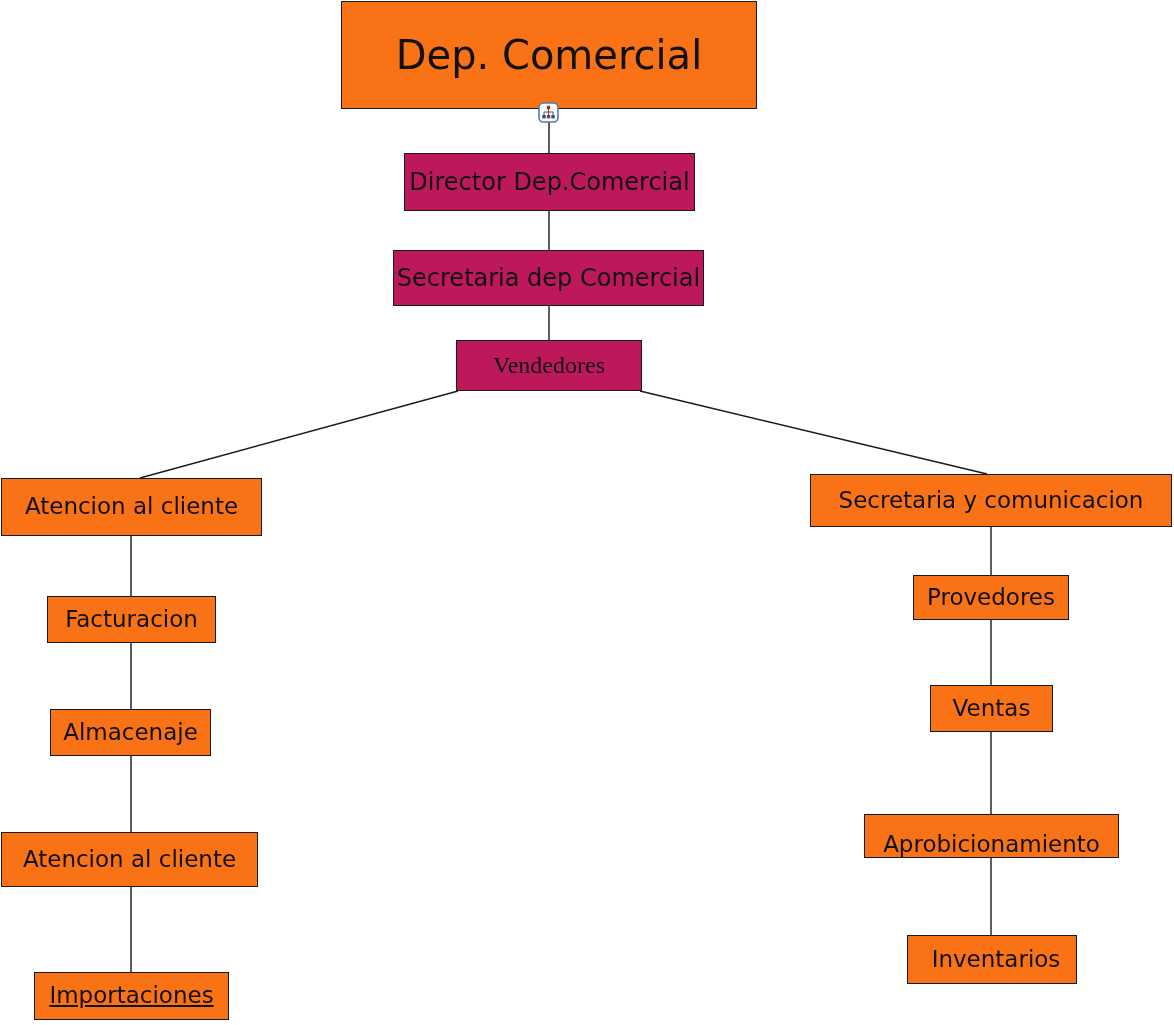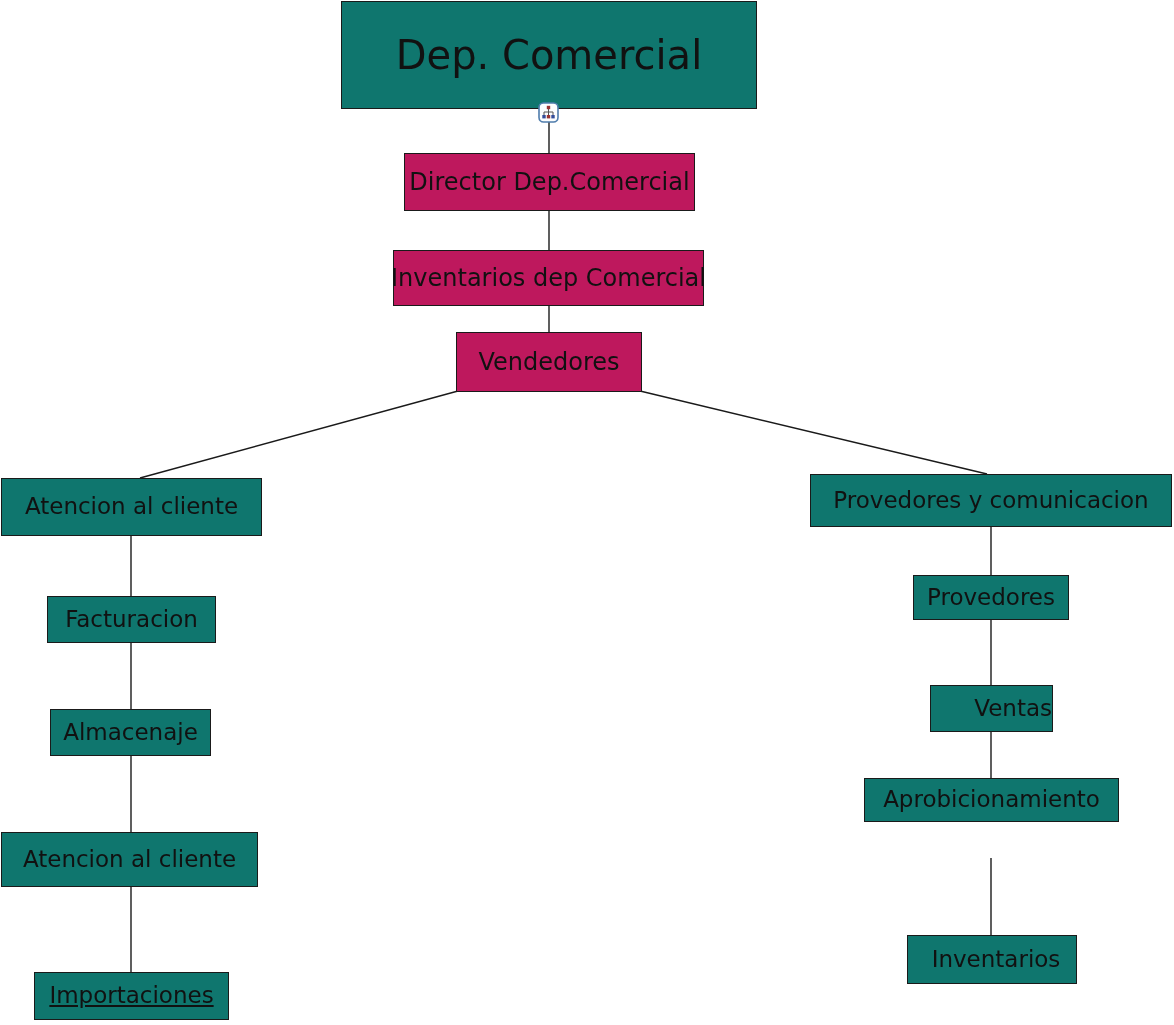--- a/index.html
+++ b/index.html
@@ -21,21 +21,21 @@
     left: 0;
     top: 0;
     width: 1174px;
     height: 1025px;
     pointer-events: none;
   }
   .node {
     position: absolute;
     box-sizing: border-box;
     border: 1.3px solid #1a1a1a;
-    background: #0f766e;
+    background: #f97316;
     display: flex;
     align-items: center;
     justify-content: center;
     white-space: nowrap;
     font-size: 23px;
     line-height: 1.1;
   }
   .node--root {
     border-width: 1.7px;
     font-size: 40px;
@@ -93,24 +93,24 @@
     <rect x="4.3" y="13" width="3.4" height="3.4" fill="#334d99"></rect>
     <rect x="8.8" y="13" width="3.4" height="3.4" fill="#993333"></rect>
     <rect x="13.3" y="13" width="3.4" height="3.4" fill="#334d99"></rect>
   </svg>
 
   <div class="node node--hl" style="left:404px; top:153px; width:291px; height:58px;">
     <span>Director Dep.Comercial</span>
   </div>
 
   <div class="node node--hl" style="left:393px; top:250px; width:311px; height:56px;">
-    <span>Inventarios dep Comercial</span>
+    <span>Secretaria dep Comercial</span>
   </div>
 
-  <div class="node node--hl" style="left:456px; top:332px; width:186px; height:60px;">
+  <div class="node node--hl" style="left:456px; top:340px; width:186px; height:51px;font-family:Liberation Serif, serif;">
     <span>Vendedores</span>
   </div>
 
   <div class="node" style="left:1px; top:478px; width:261px; height:58px;">
     <span>Atencion al cliente</span>
   </div>
 
   <div class="node" style="left:50px; top:709px; width:161px; height:47px;">
     <span>Almacenaje</span>
   </div>
@@ -121,32 +121,32 @@
 
   <div class="node" style="left:1px; top:832px; width:257px; height:55px;">
     <span>Atencion al cliente</span>
   </div>
 
   <div class="node" style="left:34px; top:972px; width:195px; height:48px;text-decoration:underline;">
     <span>Importaciones</span>
   </div>
 
   <div class="node" style="left:810px; top:474px; width:362px; height:53px;">
-    <span>Provedores y comunicacion</span>
+    <span>Secretaria y comunicacion</span>
   </div>
 
   <div class="node" style="left:913px; top:575px; width:156px; height:45px;">
     <span>Provedores</span>
   </div>
 
-  <div class="node" style="left:930px; top:685px; width:123px; height:47px;justify-content:flex-end;">
+  <div class="node" style="left:930px; top:685px; width:123px; height:47px;">
     <span>Ventas</span>
   </div>
 
-  <div class="node" style="left:864px; top:778px; width:255px; height:44px;">
+  <div class="node" style="left:864px; top:814px; width:255px; height:44px;align-items:flex-end;">
     <span>Aprobicionamiento</span>
   </div>
 
   <div class="node" style="left:907px; top:935px; width:170px; height:49px;padding-left:8px;">
     <span>Inventarios</span>
   </div>
 
 </div>
 
 </body></html>

